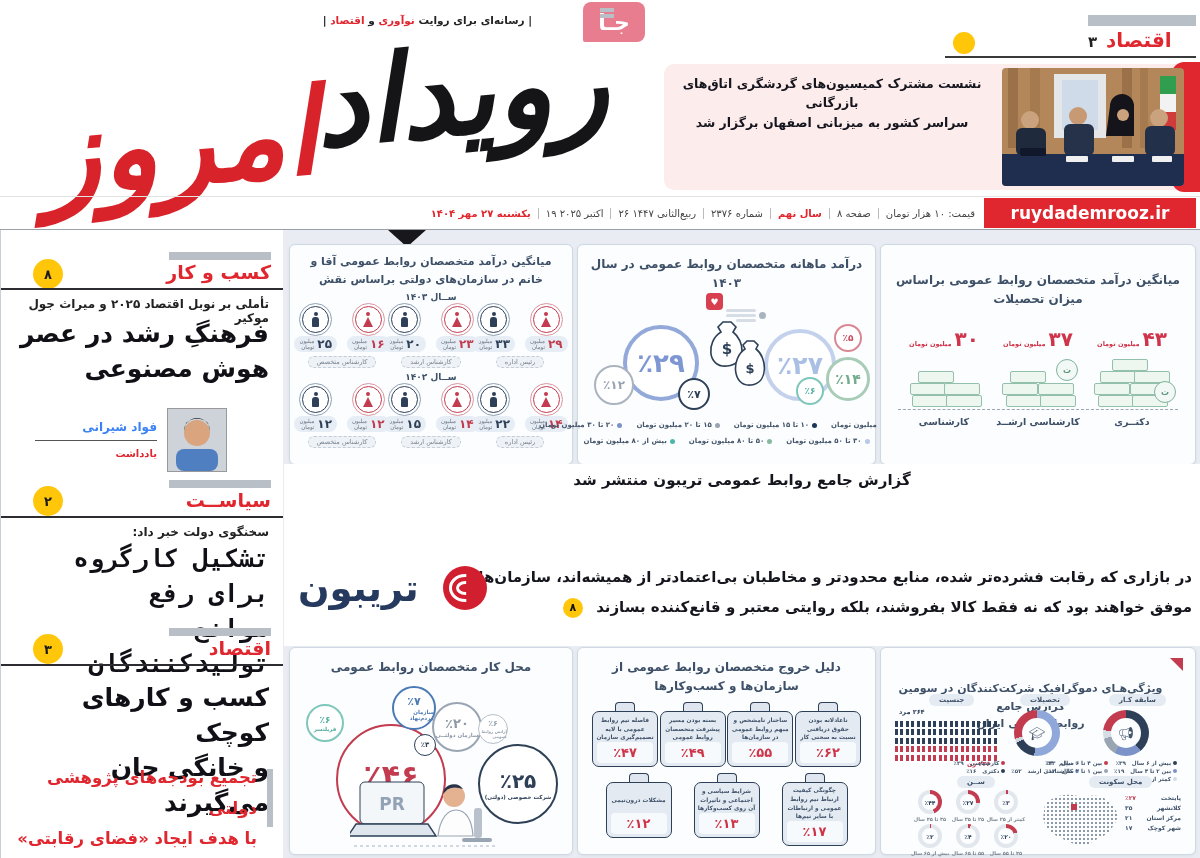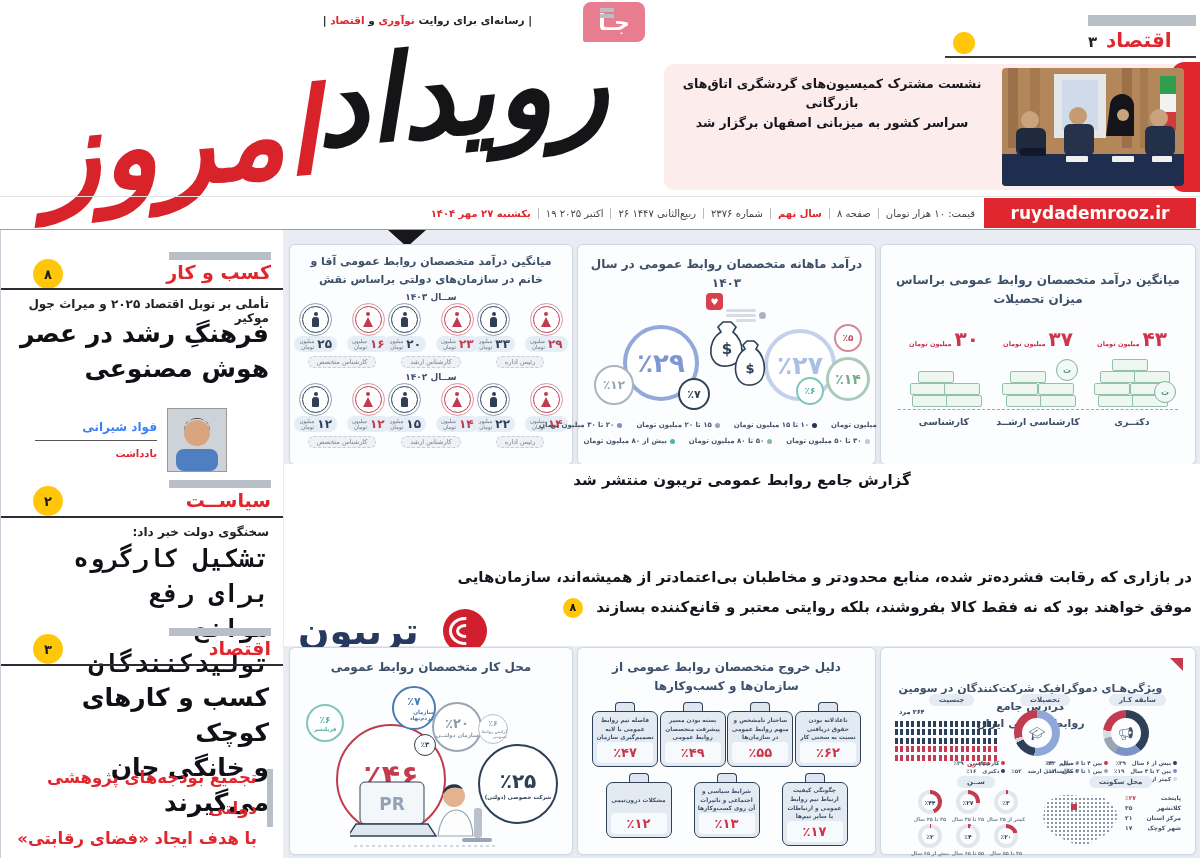--- a/index.html
+++ b/index.html
@@ -143,21 +143,21 @@
   .ga2{background:conic-gradient(#c23b4e 0 2%,#e2e7ee 2% 100%);}
   .mres{display:flex;justify-content:space-between;width:56px;font-size:6px;color:#3e5068;font-weight:bold;margin-bottom:3px;direction:rtl;}
 
   
   .feature{left:284px;top:464px;width:916px;height:182px;background:#fff;}
   .f-kicker{position:absolute;top:7px;left:0;width:100%;text-align:center;font-size:15px;font-weight:900;color:#15151d;}
   .f-head{position:absolute;top:26px;left:0;width:100%;text-align:center;font-size:45px;font-weight:900;color:#0c0c11;letter-spacing:-1px;}
   .f-lede{position:absolute;top:98px;right:8px;width:760px;text-align:right;font-size:15px;font-weight:bold;color:#15151d;line-height:2.0;}
   .f-badge{display:inline-flex;width:20px;height:20px;border-radius:50%;background:#ffc60a;color:#111;font-size:11px;font-weight:bold;
     align-items:center;justify-content:center;vertical-align:middle;margin-right:8px;}
-  .tlogo{position:absolute;left:14px;top:102px;display:flex;align-items:center;gap:24px;direction:rtl;margin-top:43px;}
+  .tlogo{position:absolute;left:14px;top:102px;display:flex;align-items:center;gap:24px;direction:rtl;}
   .tico{position:relative;width:44px;height:44px;border-radius:50%;background:#d21f2f;}
   .tico:before{content:"";position:absolute;top:8px;bottom:8px;left:6px;width:26px;border:3.5px solid #fff;border-radius:50%;clip-path:inset(0 45% 0 0);}
   .tico:after{content:"";position:absolute;top:15px;bottom:15px;left:13px;width:13px;border:3px solid #fff;border-radius:50%;clip-path:inset(0 45% 0 0);}
   .tword{font-size:37px;font-weight:900;color:#253a5e;}
 </style>
 </head>
 <body>
 
 <div id="page">
 

